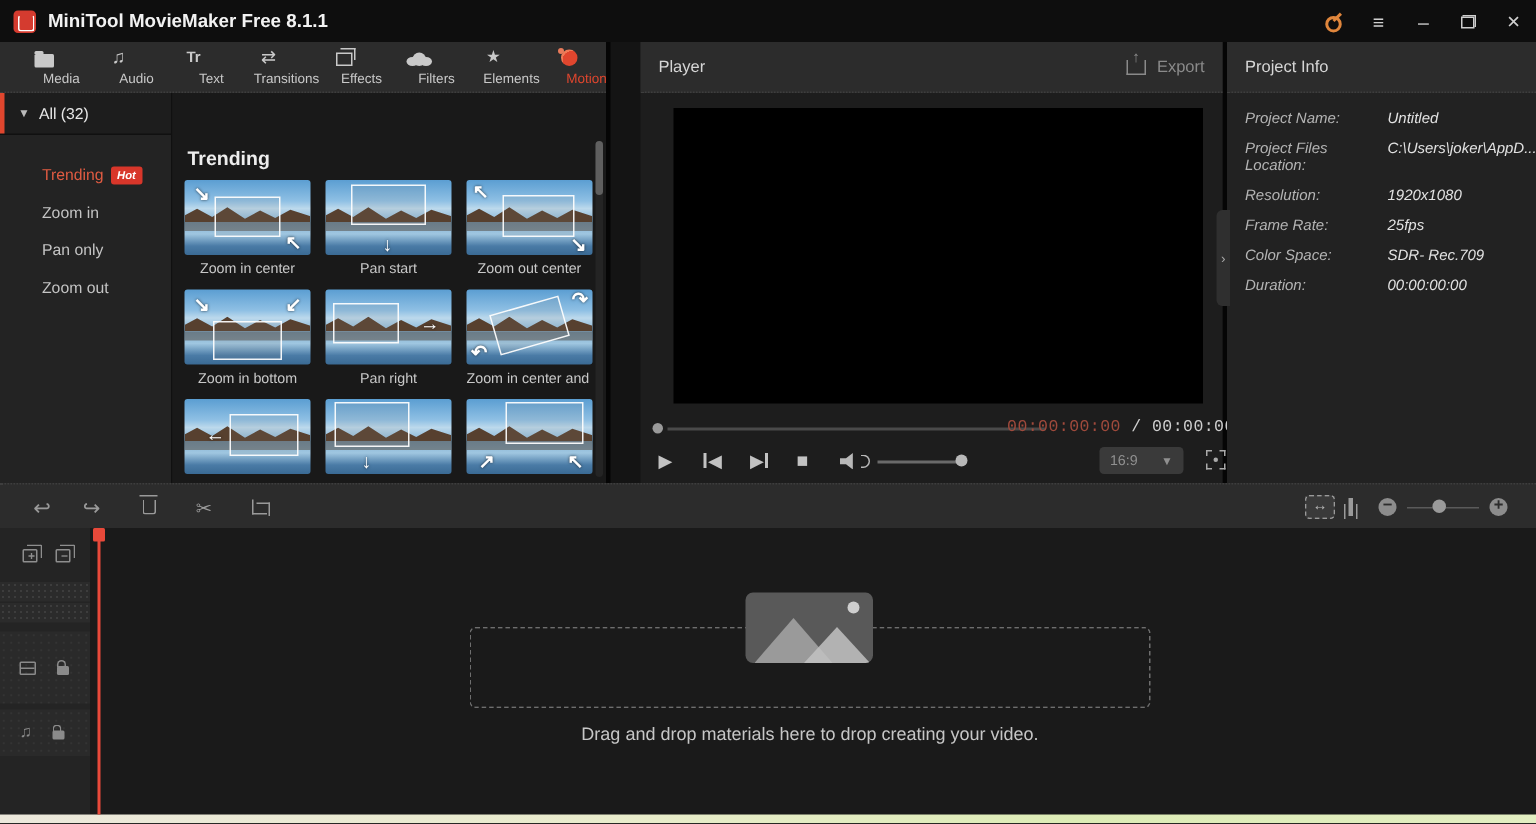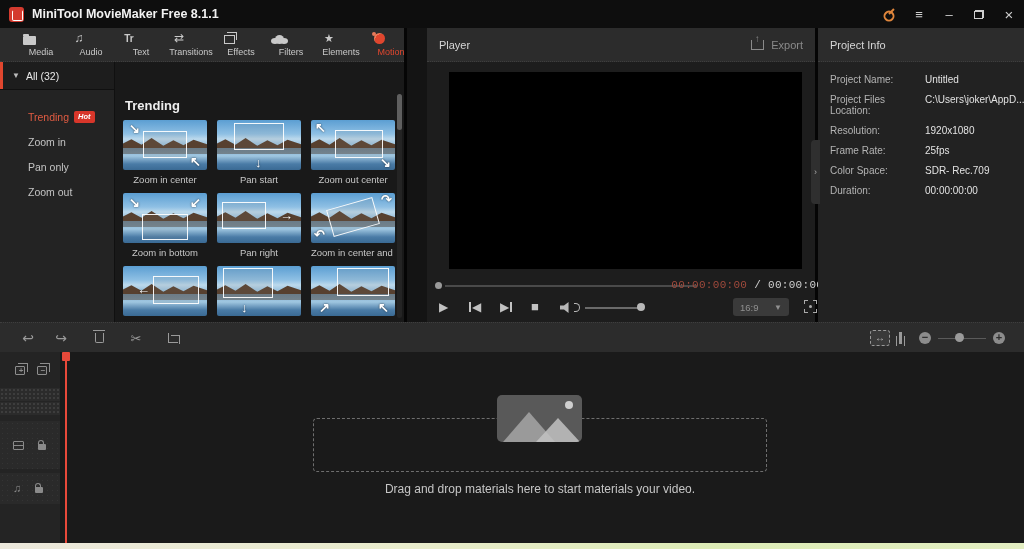--- a/index.html
+++ b/index.html
@@ -136,21 +136,21 @@
   .fs-ico i:nth-child(1){ left:0; top:0; border-left-width:1.6px; border-top-width:1.6px; }
   .fs-ico i:nth-child(2){ right:0; top:0; border-right-width:1.6px; border-top-width:1.6px; }
   .fs-ico i:nth-child(3){ left:0; bottom:0; border-left-width:1.6px; border-bottom-width:1.6px; }
   .fs-ico i:nth-child(4){ right:0; bottom:0; border-right-width:1.6px; border-bottom-width:1.6px; }
   .fs-ico::after { content:""; position:absolute; left:5px; top:5px; width:3px; height:3px; background:#aaa; border-radius:50%; }
 
   
   .info-head { height:34px; background:#2c2c2c; display:flex; align-items:center; padding:0 12px; border-bottom:1px dotted #3e3e3e; }
   .info-title { font-size:11px; color:#d6d6d6; }
   .info-body { padding:12px 0 0 12px; }
-  .info-row { display:flex; margin-bottom:9px; }
+  .info-row { display:flex; margin-bottom:9px;font-style:italic; }
   .info-label { width:95px; font-size:10px; color:#b4b4b4; flex:none; }
   .info-value { font-size:10px; color:#e2e2e2; white-space:nowrap; }
   .collapse-tab { position:absolute; left:-7px; top:112px; width:9px; height:64px; background:#2f2f2f; border-radius:4px 0 0 4px; display:flex; align-items:center; justify-content:center; color:#aaa; font-size:9px; cursor:pointer; z-index:5; }
 
   
   .toolbar { position:absolute; left:0; top:322px; width:1024px; height:30px; background:#2c2c2c; border-top:1px dotted #3e3e3e; }
   .t-ico { position:absolute; top:0; height:30px; display:flex; align-items:center; justify-content:center; width:20px; color:#9a9a9a; cursor:pointer; }
   .undo-g { font-size:14px; }
   .trash-ico { width:9px; height:10px; border:1.3px solid #9a9a9a; border-top:none; border-radius:0 0 2px 2px; position:relative; }
   .trash-ico::before { content:""; position:absolute; left:-2.5px; top:-3px; width:12px; height:1.4px; background:#9a9a9a; }
@@ -489,17 +489,17 @@
         <span class="note-ico">♫</span>
         <i class="lock-ico"></i>
       </div>
     </div>
     <div class="playhead-line"></div>
     <div class="playhead-cap"></div>
     <div class="drop-zone"></div>
     <div class="ph-img">
         <span class="ph-sun"></span>
       </div>
-    <div class="drop-hint">Drag and drop materials here to start materials your video.</div>
+    <div class="drop-hint">Drag and drop materials here to drop creating your video.</div>
   </div>
 
   <div class="desktop-strip"></div>
 </div>
 
 </body></html>

